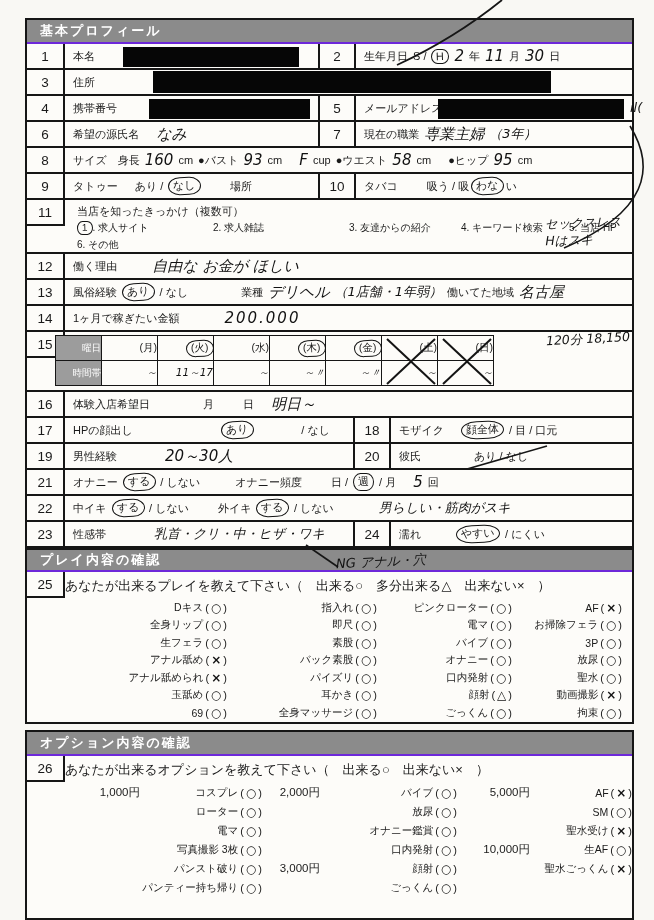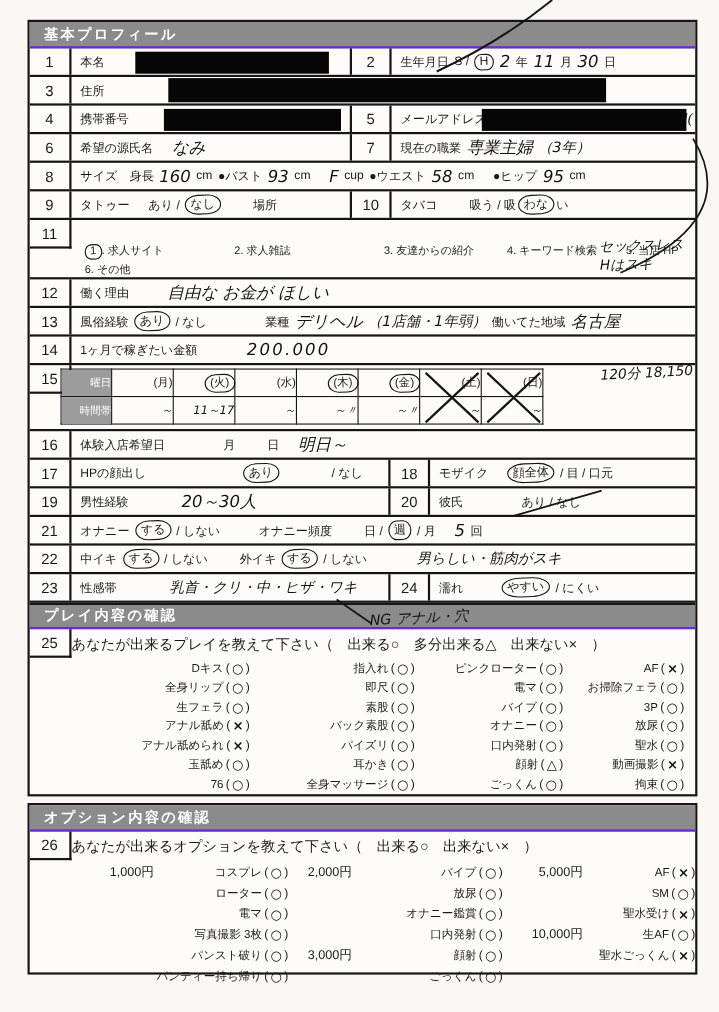--- a/index.html
+++ b/index.html
@@ -8,21 +8,21 @@
     position:relative; width:654px; height:920px; margin:0 auto;
     background:#f9f8f4; overflow:hidden;
     font-family:"Liberation Sans","DejaVu Sans",sans-serif; color:#1a1a1a;
   }
   .form { position:absolute; left:25px; width:609px; background:#fdfcf9; border:2px solid #161616; }
   #form1 { top:18px; }
   #form2 { top:730px; }
   .sect { height:24px; background:#8b8b8b; border-bottom:2px solid #6d28d9; color:#fff;
           display:flex; align-items:center; padding-left:13px; font-size:13px; font-weight:bold; letter-spacing:2px; }
   .r { display:flex; align-items:stretch; height:26px; border-bottom:2px solid #161616; position:relative; }
-  .r.h54 { height:54px; } .r.h60 { height:60px; } .r.h150 { height:150px; border-bottom:none; } .r.h142 { height:128px; border-bottom:none; }
+  .r.h54 { height:54px; } .r.h60 { height:60px; } .r.h150 { height:150px; border-bottom:none; } .r.h142 { height:162px; border-bottom:none; }
   .num { width:38px; min-width:38px; border-right:2px solid #161616; display:flex; align-items:center; justify-content:center; font-size:13.5px; }
   .num2 { border-left:2px solid #161616; }
   .numsq { width:38px; min-width:38px; height:26px; border-right:2px solid #161616; border-bottom:2px solid #161616;
            display:flex; align-items:center; justify-content:center; font-size:13.5px; align-self:flex-start; }
   .c { display:flex; align-items:center; padding:0 8px; font-size:11px; gap:5px; position:relative; white-space:nowrap; }
   .c1-320 { width:253px; min-width:253px; }
   .c1-355 { width:288px; min-width:288px;gap:48px; }
   .cf { flex:1; }
   .hw { font-family:"DejaVu Sans",sans-serif; font-style:italic; color:#121212; }
   .hw12 { font-size:12.5px; } .hw13 { font-size:13px; } .hw15 { font-size:15px; }
@@ -106,21 +106,21 @@
     <div class="r">
       <div class="num">4</div>
       <div class="c c1-320">
         <span>携帯番号</span>
         <div class="redact" style="left:84px;top:3px;width:161px;height:20px;"></div>
       </div>
       <div class="num num2">5</div>
       <div class="c cf">
         <span>メールアドレス</span>
         <div class="redact" style="left:82px;top:3px;width:186px;height:20px;"></div>
-        <span class="hw hw13 abs" style="left:262px;top:4px;font-family:Liberation Serif, serif;">il(</span>
+        <span class="hw hw13 abs" style="left:274px;top:4px;">il(</span>
       </div>
     </div>
 
     <div class="r">
       <div class="num">6</div>
       <div class="c c1-320">
         <span>希望の源氏名</span>
         <span class="hw hw15 mleft12">なみ</span>
       </div>
       <div class="num num2">7</div>
@@ -163,20 +163,21 @@
       <div class="c cf">
         <span>タバコ</span>
         <span class="mleft24">吸う / 吸</span>
         <span class="circ" style="margin:0 -3px;">わな</span>
         <span>い</span>
       </div>
     </div>
 
     <div class="r h54">
       <div class="numsq">11</div>
+      <div class="abs" style="left:50px;top:4px;font-size:11px;">当店を知ったきっかけ（複数可）</div>
       <div class="r11opts">
         <span class="o" style="width:104px;"><span class="circ">1</span><span>. 求人サイト</span></span>
         <span class="o" style="width:104px;margin-left:32px;">2. 求人雑誌</span>
         <span class="o" style="width:112px;margin-left:32px;">3. 友達からの紹介</span>
         <span class="o" style="width:108px;">4. キーワード検索</span>
         <span class="o">5. 当店 HP</span>
       </div>
       <div class="r11b">6. その他</div>
       <div class="r11note hw hw12">
         <div>セックスレス</div>
@@ -477,21 +478,21 @@
             <span class="hw mark">△</span>
             <span class="pp">)</span>
           </div>
         <div class="pit">
             <span>動画撮影</span>
             <span class="pp">(</span>
             <span class="hw mark">×</span>
             <span class="pp">)</span>
           </div>
         <div class="pit">
-            <span>76</span>
+            <span>69</span>
             <span class="pp">(</span>
             <span class="hw mark">○</span>
             <span class="pp">)</span>
           </div>
         <div class="pit">
             <span>全身マッサージ</span>
             <span class="pp">(</span>
             <span class="hw mark">○</span>
             <span class="pp">)</span>
           </div>

